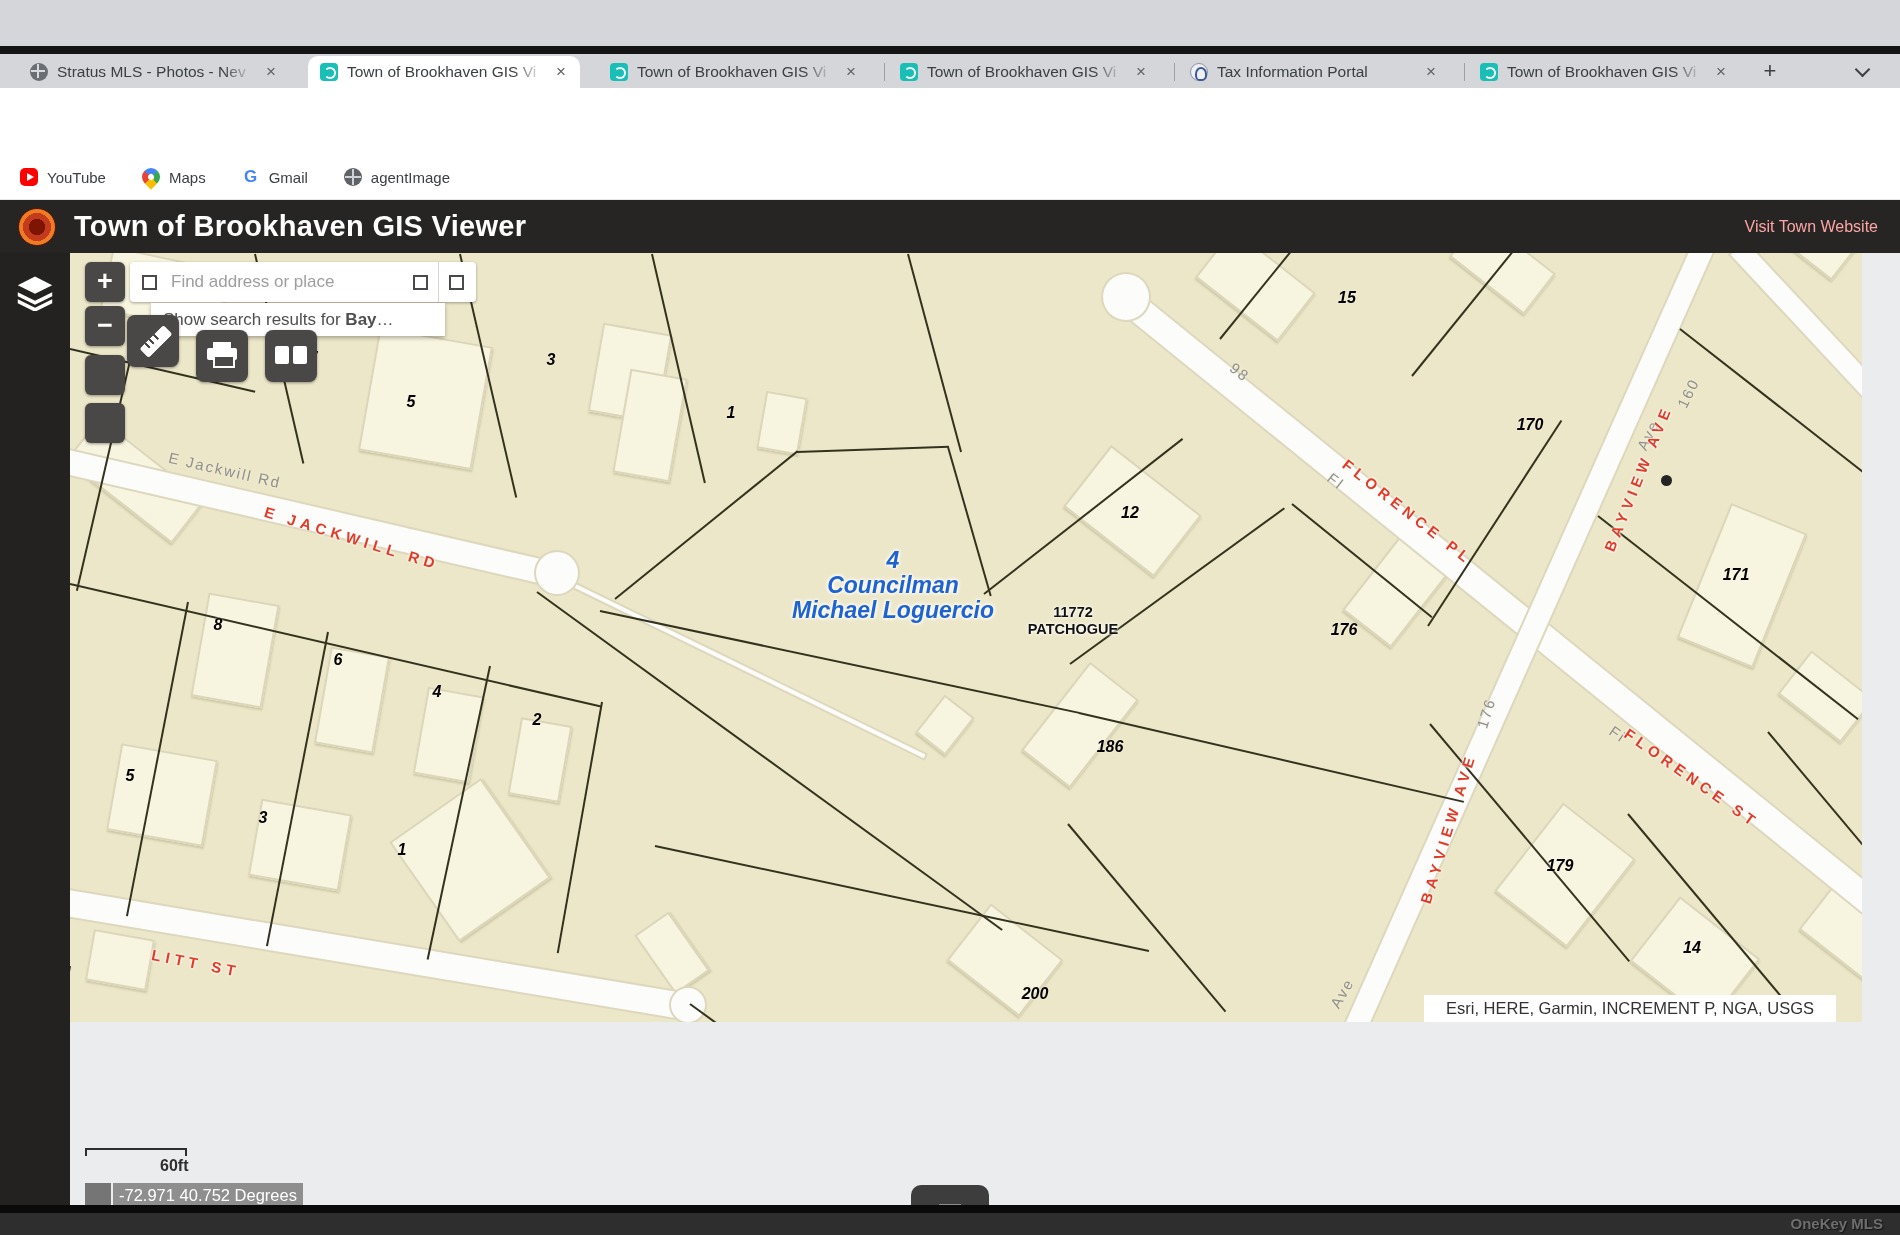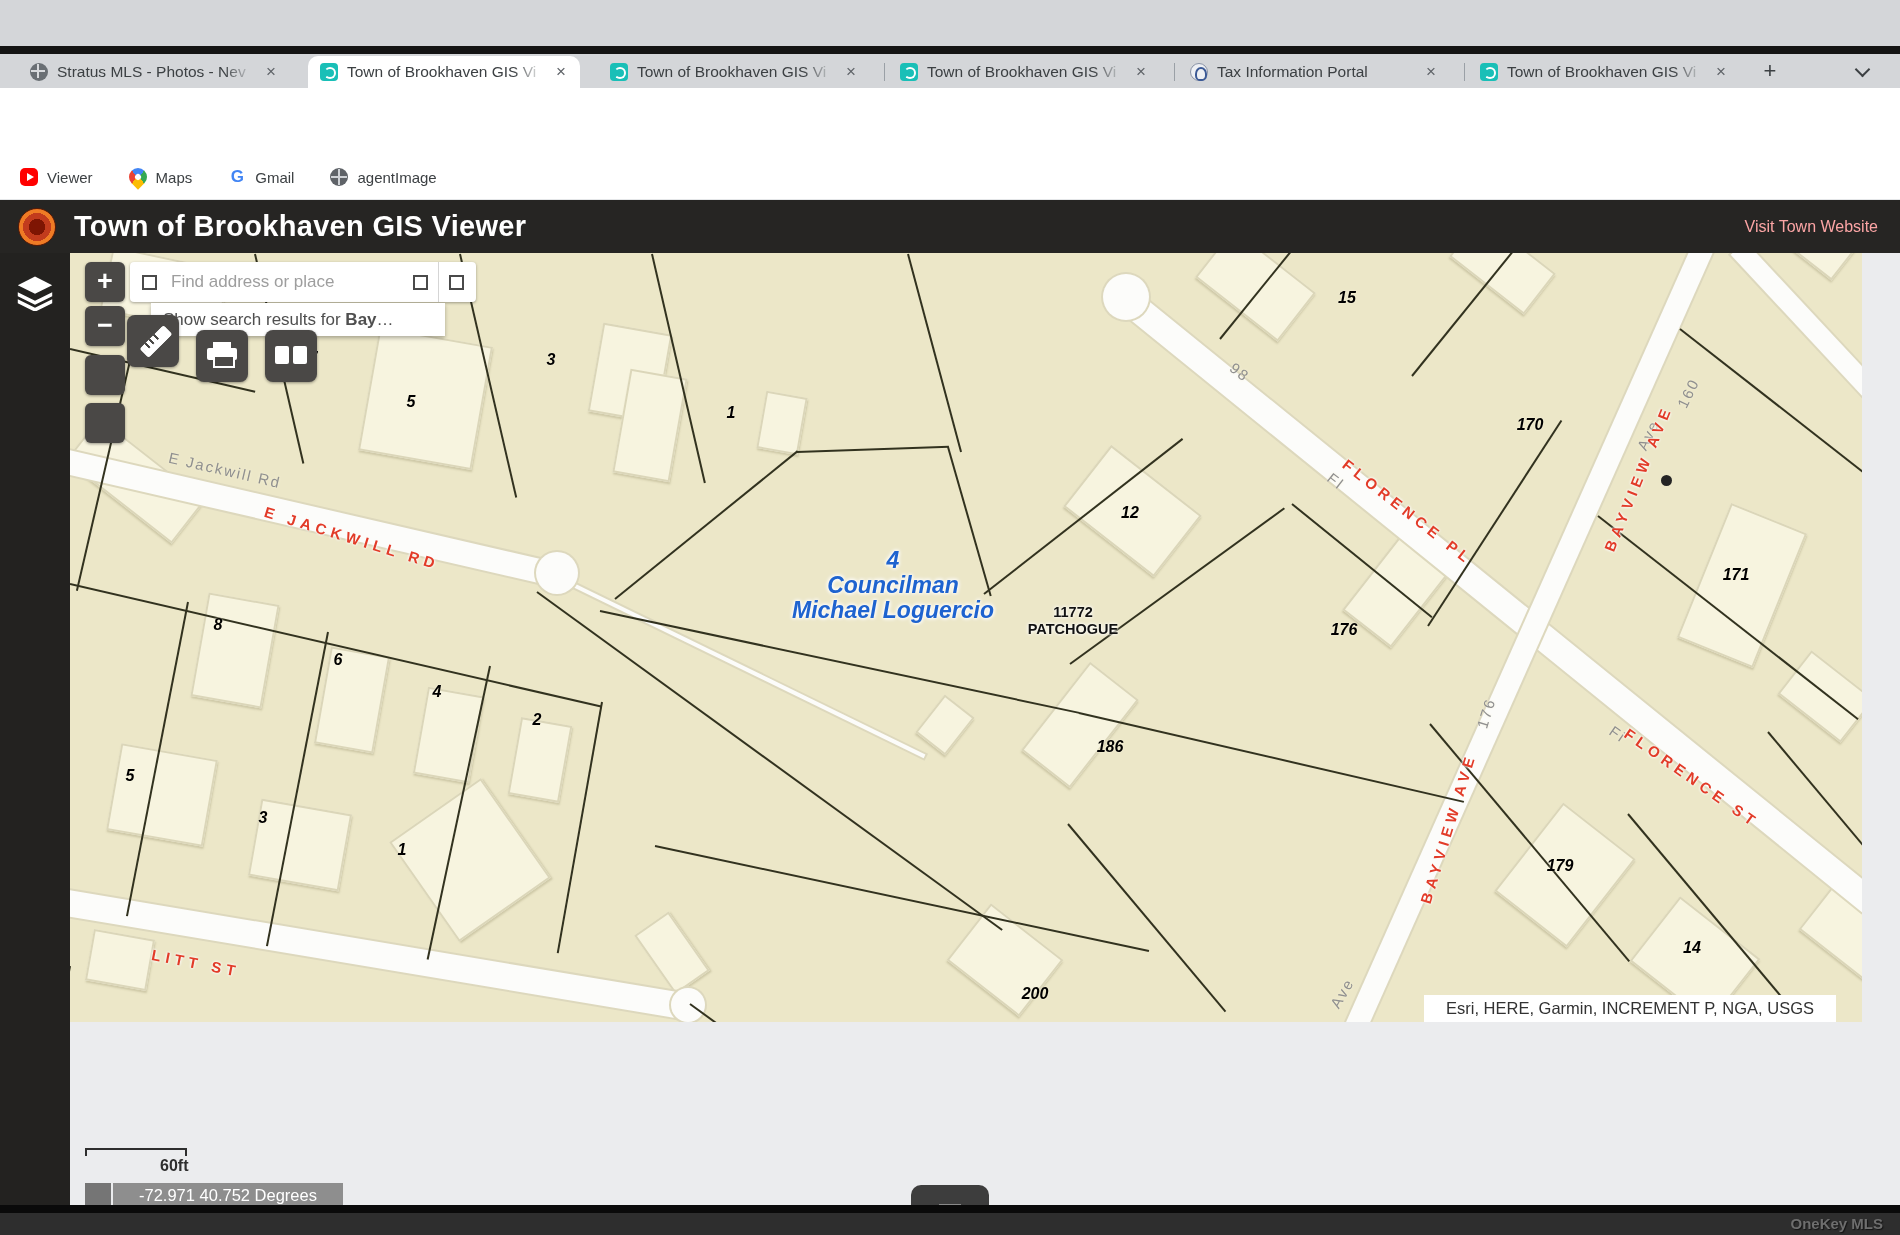--- a/index.html
+++ b/index.html
@@ -93,21 +93,21 @@
   #suggestion { position:absolute; left:151px; top:303px; width:294px; height:33px; background:#ffffff; box-shadow:0 2px 4px rgba(0,0,0,.3); font-size:17px; color:#4f4f4f; line-height:33px; padding-left:12px; white-space:nowrap; cursor:pointer; }
   #ruler-glyph { position:absolute; left:12px; top:20px; width:34px; height:13px; background:#fff; border-radius:3px; transform:rotate(-45deg); background-image:repeating-linear-gradient(90deg,transparent 0 4px,#4a4846 4px 6px); background-size:60% 50%; background-repeat:no-repeat; background-position:20% 0; background-color:#fff; }
   #print-glyph { position:absolute; left:11px; top:18px; width:30px; height:12px; background:#fff; border-radius:2px; }
   #print-glyph::before { content:""; position:absolute; left:6px; top:-6px; width:18px; height:6px; background:#fff; }
   #print-glyph::after { content:""; position:absolute; left:6px; top:7px; width:18px; height:9px; background:#4a4846; border:2px solid #fff; }
   .panel-glyph { position:absolute; top:16px; width:14px; height:18px; background:#fff; border-radius:2px; }
 
   #scalebar { position:absolute; left:85px; top:1148px; width:102px; height:8px; border-top:2px solid #2e2e2e; border-left:2px solid #2e2e2e; border-right:2px solid #2e2e2e; }
   #scalelabel { position:absolute; left:160px; top:1157px; font-size:16px; font-weight:bold; color:#2e2e2e; }
   #coord-sq { position:absolute; left:85px; top:1183px; width:26px; height:25px; background:#757575; }
-  #coords { position:absolute; left:113px; top:1183px; height:25px; background:#8e8e8e; color:#ffffff; font-size:16.5px; line-height:25px; padding:0 26px; white-space:nowrap; }
+  #coords { position:absolute; left:113px; top:1183px; height:25px; background:#8e8e8e; color:#ffffff; font-size:16.5px; line-height:25px; padding:0 6px; white-space:nowrap; }
 
   
   #handle { position:absolute; left:911px; top:1185px; width:78px; height:27px; background:#3d3d3d; border-radius:10px 10px 0 0; cursor:pointer; }
   #handle::after { content:""; position:absolute; left:28px; bottom:5px; width:22px; height:3px; background:#8a8a8a; }
   #footer-line { position:absolute; left:0; top:1205px; width:1900px; height:8px; background:#0a0a0a; }
   #footer { position:absolute; left:0; top:1213px; width:1900px; height:22px; background:#2e2e2e; }
   #rights { position:absolute; left:0; top:2px; width:1900px; text-align:center; font-size:15px; color:#505050; }
   #watermark { position:absolute; right:17px; top:2px; font-size:15px; font-weight:bold; color:#6e6e6e; text-shadow:1px 1px 1px #151515; }
 </style>
 </head>
@@ -170,21 +170,21 @@
   <div id="avatar"></div>
   <div id="relaunch">
     <span class="lbl">Relaunch to update</span>
     <span class="kebab">⋮</span>
   </div>
 </div>
 
 <div id="bookmarks">
     <div class="bm">
       <span class="bmic youtube"></span>
-      <span>Viewer</span>
+      <span>YouTube</span>
     </div>
     <div class="bm">
       <span class="bmic maps"></span>
       <span>Maps</span>
     </div>
     <div class="bm">
       <span class="bmic gmailG">G</span>
       <span>Gmail</span>
     </div>
     <div class="bm">

